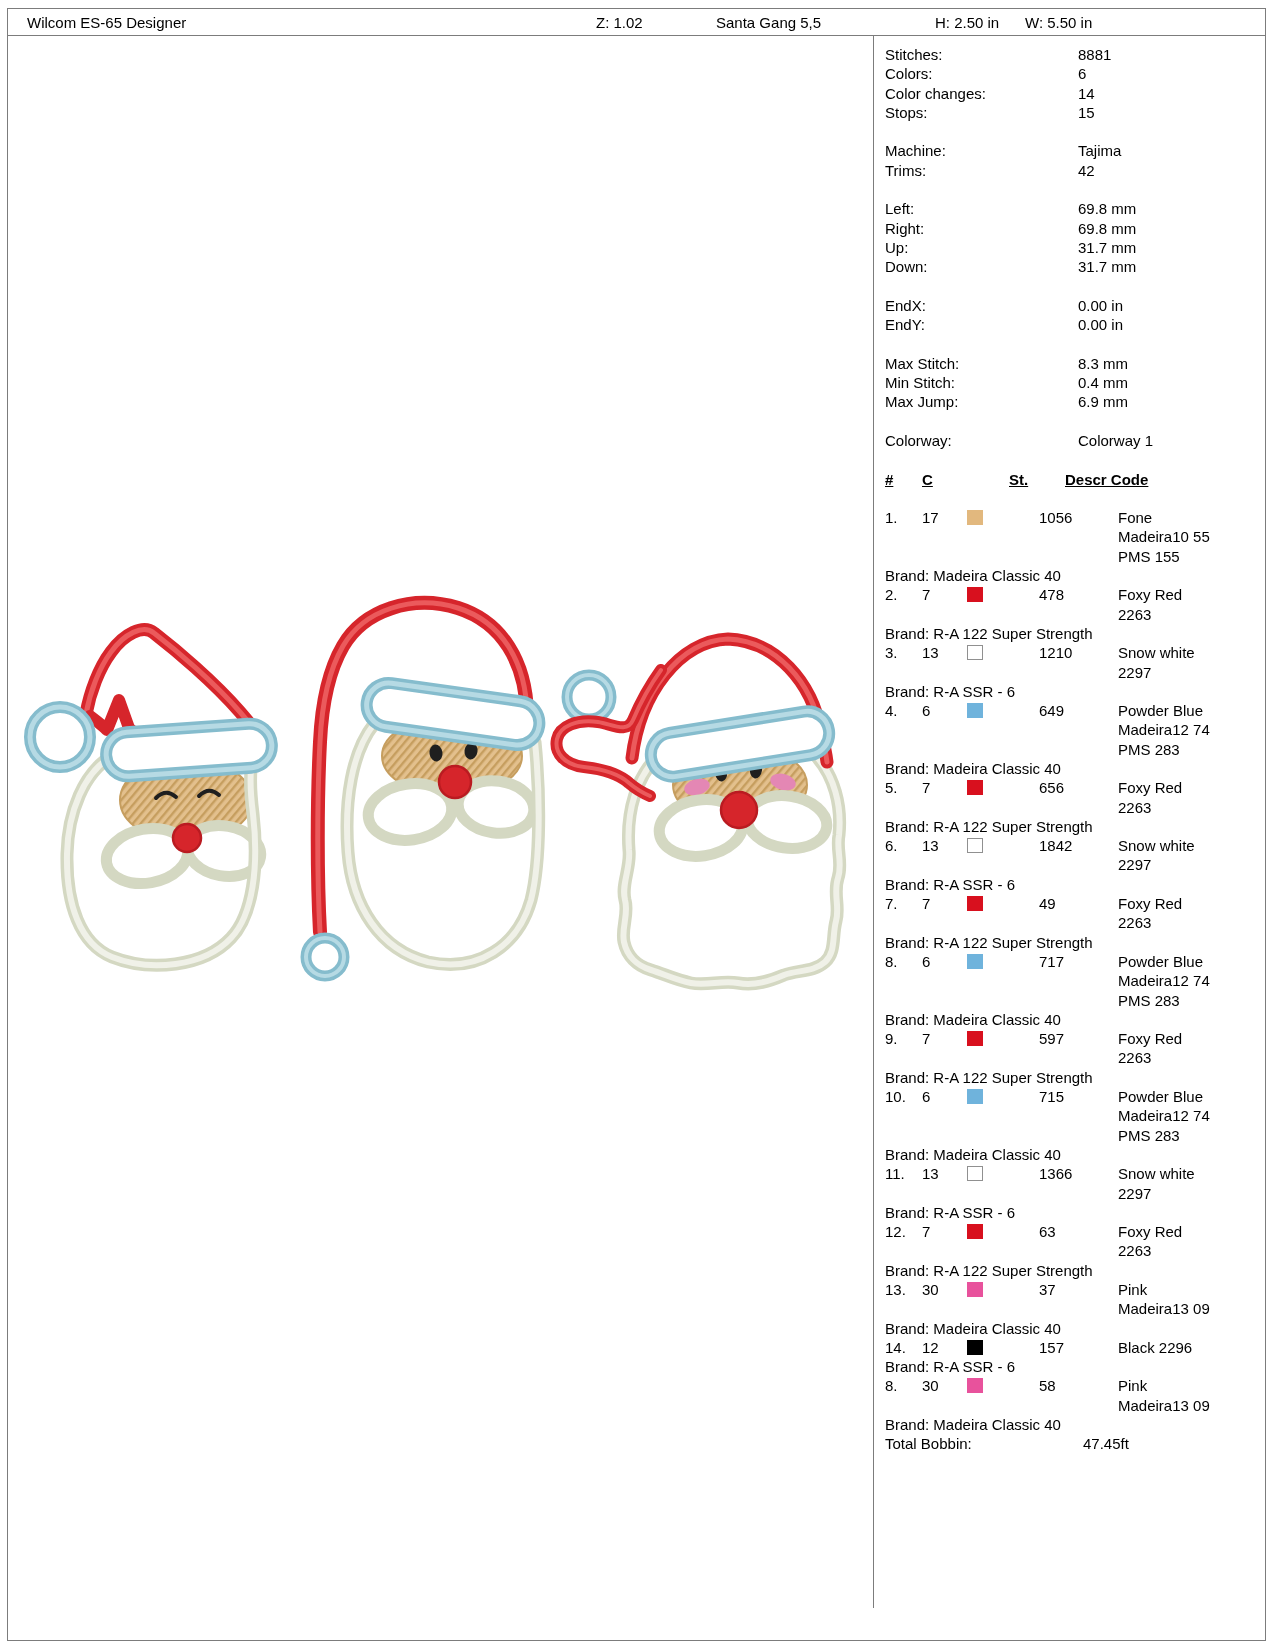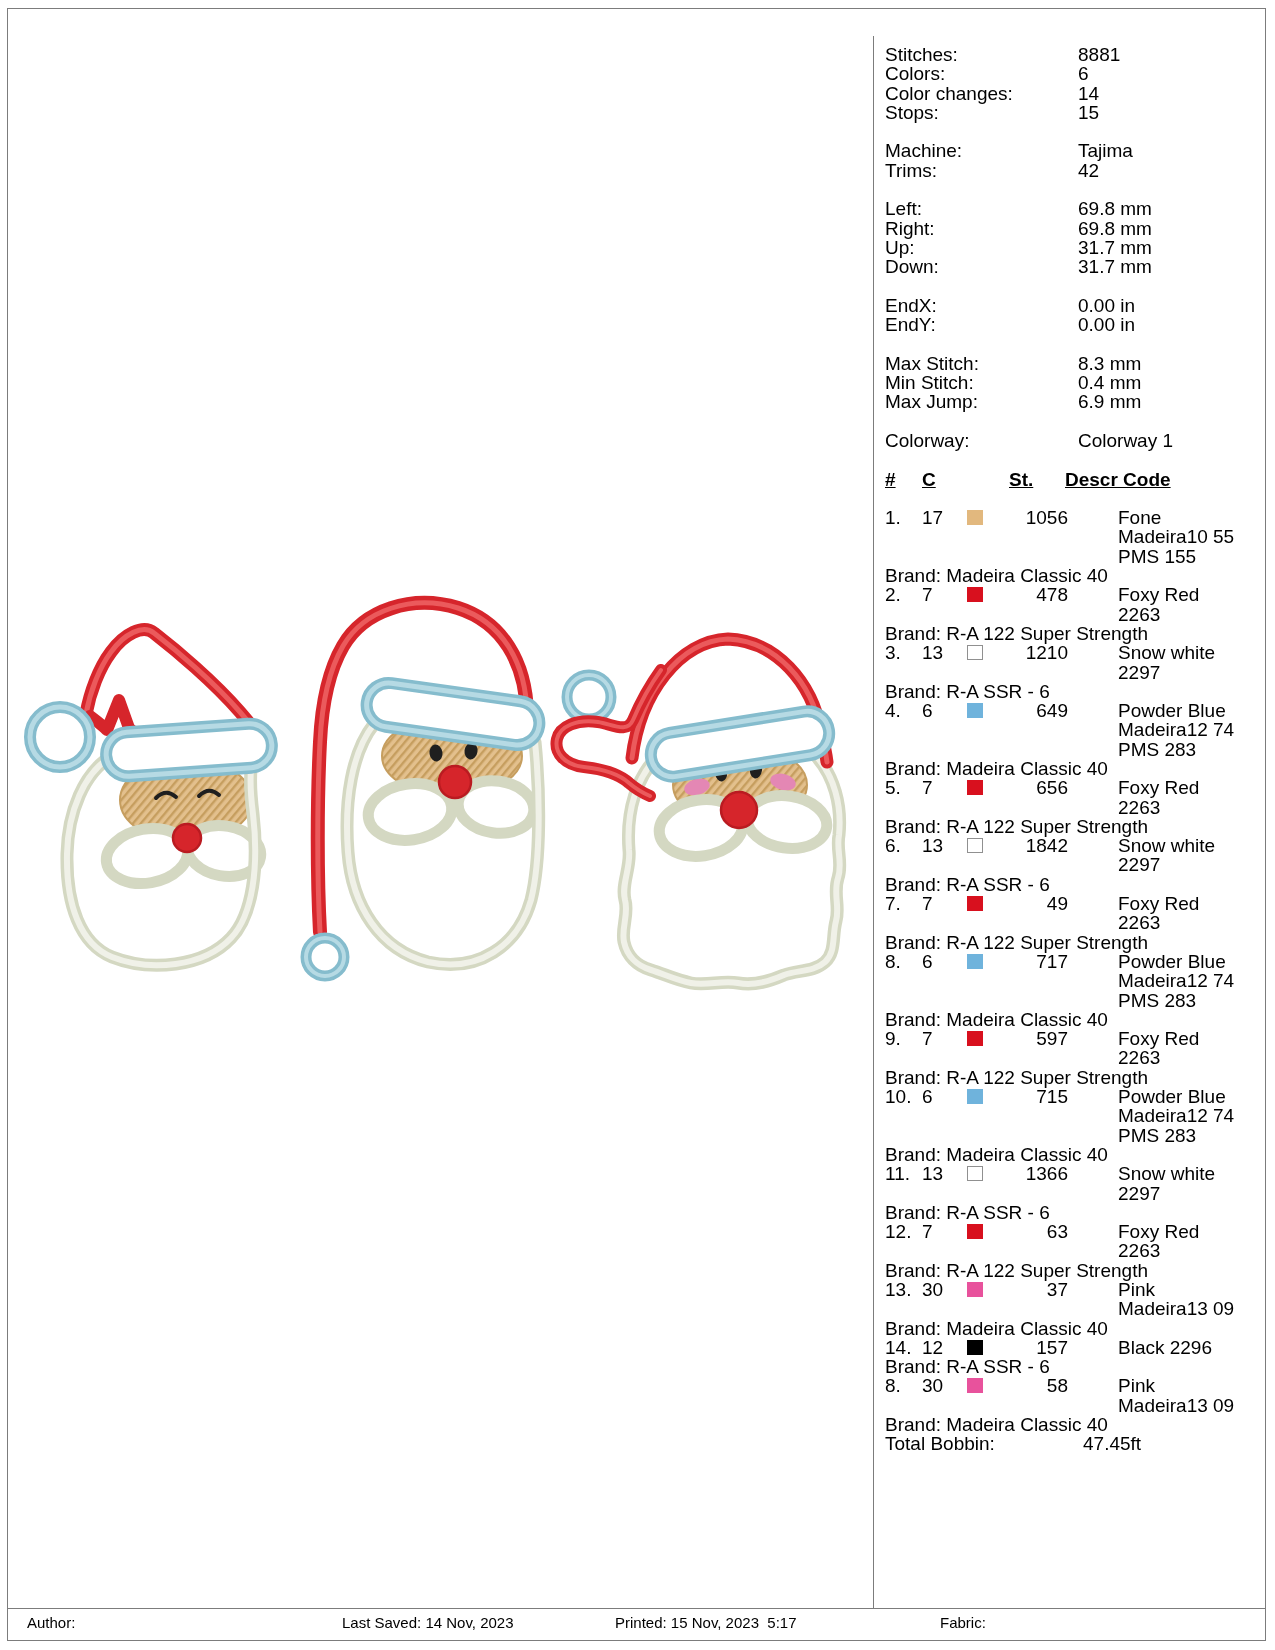--- a/index.html
+++ b/index.html
@@ -7,43 +7,50 @@
         font-family:"Liberation Sans","DejaVu Sans",sans-serif;color:#000;overflow:hidden;}
   .frame{position:absolute;left:7px;top:8px;width:1259px;height:1633px;
          border:1px solid #7c7c7c;box-sizing:border-box;}
   .topbar{position:absolute;left:8px;top:9px;width:1257px;height:26px;
           border-bottom:1px solid #7c7c7c;font-size:15px;}
   .topbar span,.footbar span{position:absolute;top:5px;white-space:pre;}
   .footbar{position:absolute;left:8px;top:1608px;width:1257px;height:32px;
            border-top:1px solid #7c7c7c;font-size:15px;}
   .vdiv{position:absolute;left:873px;top:36px;width:1px;height:1572px;background:#7c7c7c;}
   .canvas{position:absolute;left:8px;top:35px;width:865px;height:1573px;}
-  .panel{position:absolute;left:885px;top:45px;width:382px;font-size:19px;line-height:19.3px;}
+  .panel{position:absolute;left:885px;top:45px;width:382px;font-size:15px;line-height:19.3px;}
   .sp{height:19.3px;}
   .srow{position:relative;height:19.3px;}
   .srow .val{position:absolute;left:193px;top:0;}
   .thead{position:relative;height:19.3px;margin:19.3px 0;}
   .thead span{position:absolute;top:0;font-weight:bold;text-decoration:underline;}
   .trow{position:relative;}
   .cnum{position:absolute;left:0;top:0;}
   .cc{position:absolute;left:37px;top:0;}
   .sw{position:absolute;left:82px;top:2px;width:16px;height:15px;box-sizing:border-box;}
-  .cst{position:absolute;left:140px;top:0;width:43px;text-align:right;}
+  .cst{position:absolute;left:154px;top:0;width:43px;}
   .cdesc{position:absolute;left:201px;top:0;margin-left:32px;}
   .brand{height:19.3px;}
   .total{position:relative;height:19.3px;}
   .total .tv{position:absolute;left:198px;top:0;}
   svg .band{fill:none;stroke-linecap:round;stroke-linejoin:round;}
 </style>
 </head>
 <body>
 
 <div class="page">
   <div class="frame"></div>
 
+  <div class="topbar">
+    <span style="left:19px">Wilcom ES-65 Designer</span>
+    <span style="left:588px">Z: 1.02</span>
+    <span style="left:708px">Santa Gang 5,5</span>
+    <span style="left:927px">H: 2.50 in</span>
+    <span style="left:1017px">W: 5.50 in</span>
+  </div>
 
   <div class="canvas">
     <svg width="865" height="1573" viewBox="8 35 865 1573" xmlns="http://www.w3.org/2000/svg">
       <defs>
         <pattern id="tanp" width="6" height="6" patternUnits="userSpaceOnUse" patternTransform="rotate(40)">
           <rect width="6" height="6" style="fill:var(--face)"></rect>
           <rect width="2.4" height="6" style="fill:var(--face-hatch)"></rect>
         </pattern>
       </defs>
 
@@ -309,19 +316,13 @@
         </div>
         <div class="brand">Brand: Madeira Classic 40</div>
       </div>
 
     <div class="total">
       <span>Total Bobbin:</span>
       <span class="tv">47.45ft</span>
     </div>
   </aside>
 
-  <div class="footbar">
-    <span style="left:19px">Author:</span>
-    <span style="left:334px">Last Saved: 14 Nov, 2023</span>
-    <span style="left:607px">Printed: 15 Nov, 2023  5:17</span>
-    <span style="left:932px">Fabric:</span>
-  </div>
 </div>
 
 </body></html>

